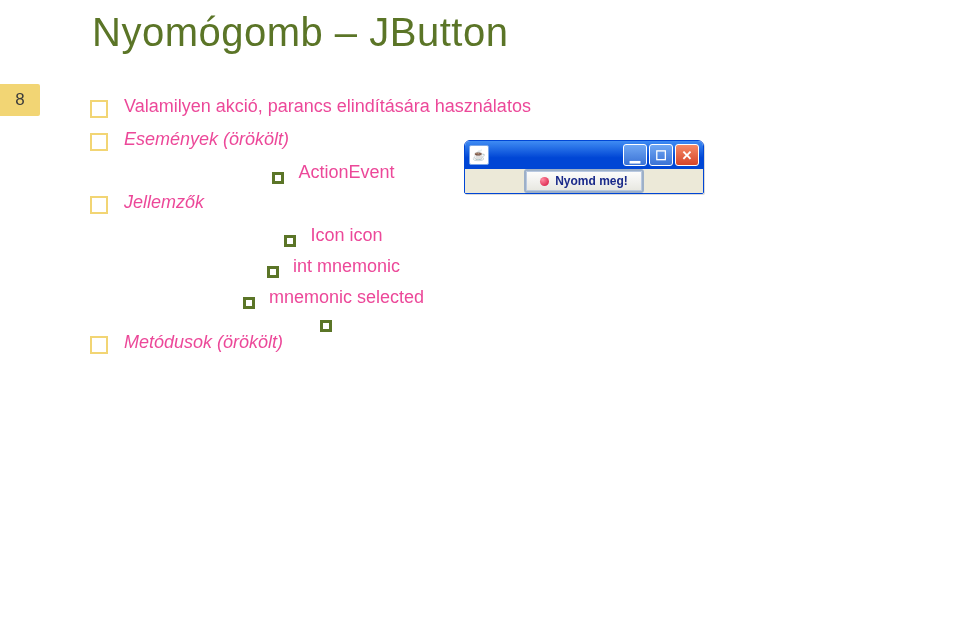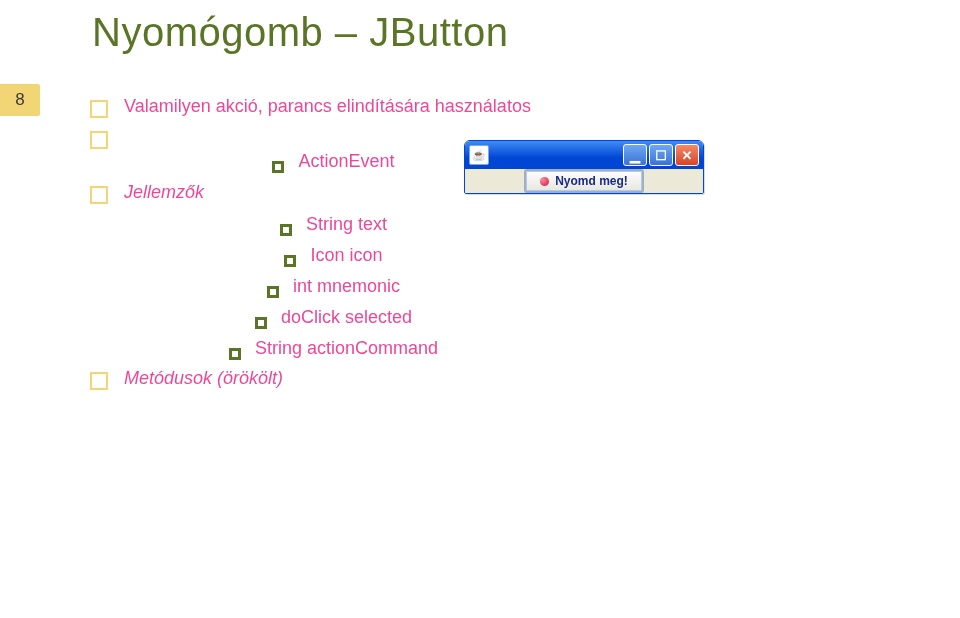--- a/index.html
+++ b/index.html
@@ -189,61 +189,55 @@
 
   <div class="content">
 
     <div class="bullet-0">
       <span class="marker-0"></span>
       <span>Valamilyen akció, parancs elindítására használatos</span>
     </div>
 
     <div class="bullet-0">
       <span class="marker-0"></span>
+      <span class="italic">Események (örökölt)</span>
     </div>
     <div class="bullet-1">
       <span class="marker-1">
           <span class="marker-1b"></span>
         </span>
       <span>ActionEvent</span>
     </div>
 
     <div class="bullet-0">
       <span class="marker-0"></span>
       <span class="italic">Jellemzők</span>
     </div>
     <div class="bullet-1">
       <span class="marker-1">
           <span class="marker-1b"></span>
         </span>
-      <span>String text</span>
-    </div>
-    <div class="bullet-1">
-      <span class="marker-1">
-          <span class="marker-1b"></span>
-        </span>
       <span>Icon icon</span>
     </div>
     <div class="bullet-1">
       <span class="marker-1">
           <span class="marker-1b"></span>
         </span>
       <span>int mnemonic</span>
     </div>
     <div class="bullet-1">
       <span class="marker-1">
           <span class="marker-1b"></span>
         </span>
-      <span>doClick selected</span>
-    </div>
-    <div class="bullet-1">
-      <span class="marker-1">
-          <span class="marker-1b"></span>
-        </span>
-      <span>String actionCommand</span>
+      <span>mnemonic selected</span>
+    </div>
+    <div class="bullet-1">
+      <span class="marker-1">
+          <span class="marker-1b"></span>
+        </span>
     </div>
 
     <div class="bullet-0">
       <span class="marker-0"></span>
       <span class="italic">Metódusok (örökölt)</span>
     </div>
 
   </div>
 
   <div class="win">

